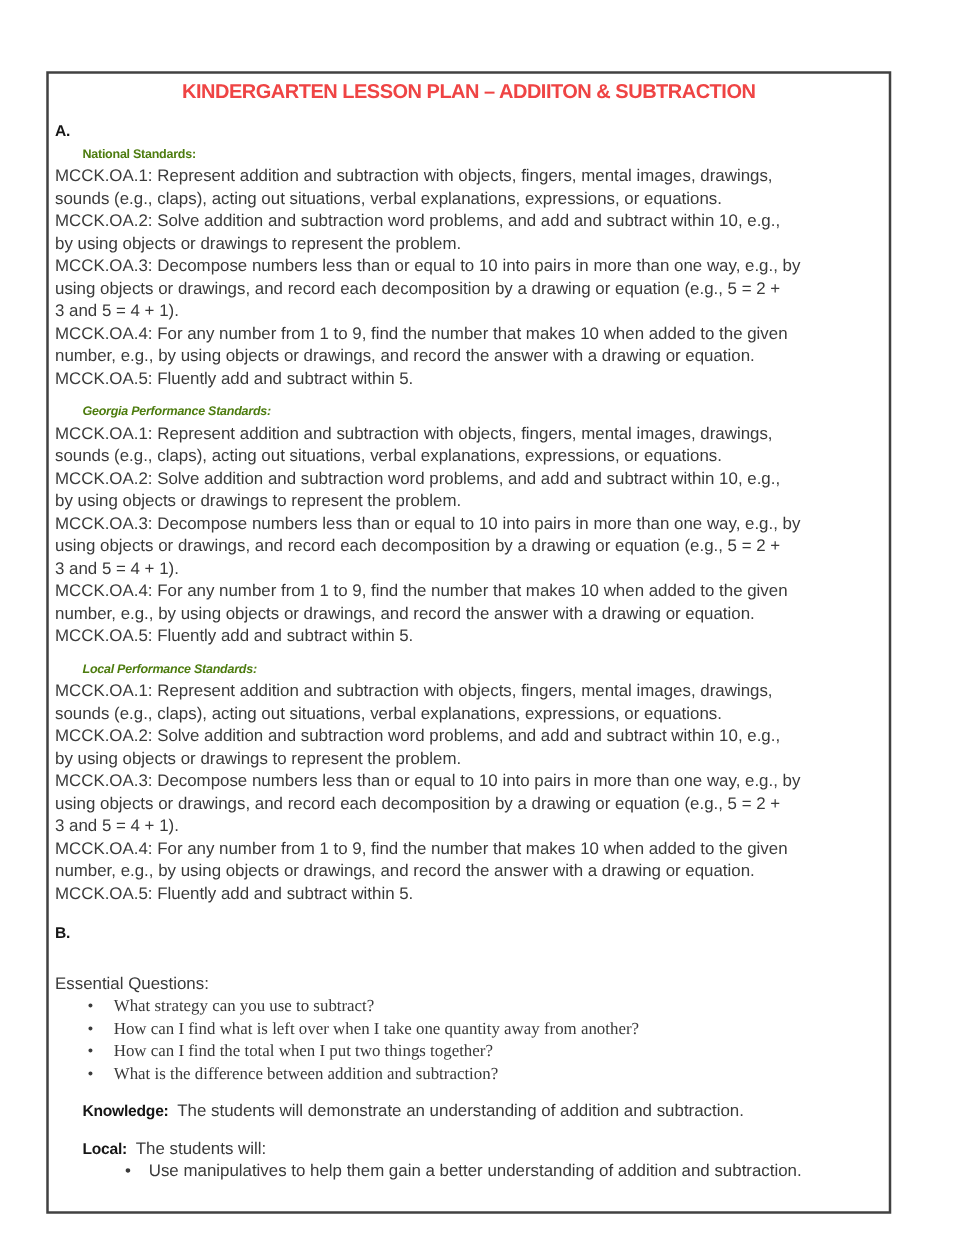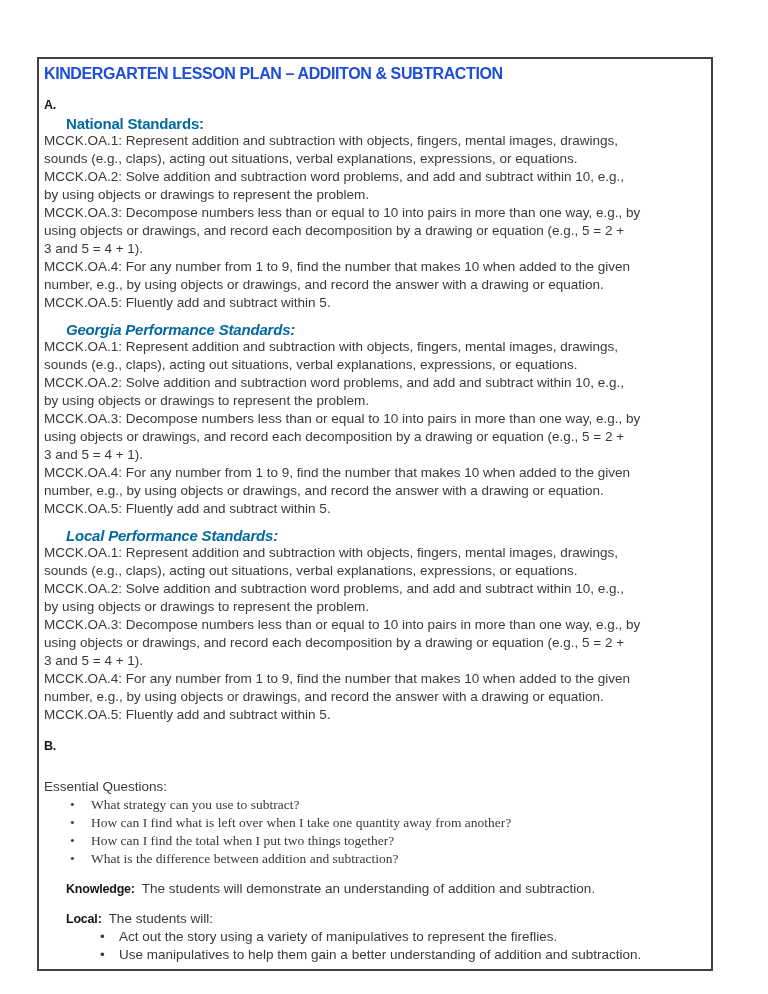--- a/index.html
+++ b/index.html
@@ -21,46 +21,46 @@
     width: 676px; height: 914px;
     border: 2px solid #414141;
     padding: 3px 5px 0 5px;
     background: #ffffff;
     color: #3a3a3a;
     font-size: 13.5px;
     line-height: 18px;
   }
   .title {
     margin: 2px 0 0 0;
-    text-align: left;
+    text-align: center;
     font-size: 16px;
     line-height: 19px;
     font-weight: bold;
     letter-spacing: -0.4px;
-    color: #1d4ed8;
+    color: #ef4444;
   }
   .sec-head {
     display: flex;
     margin-top: 15px;
     font-weight: bold;
     font-size: 12.5px;
     line-height: 15px;
     letter-spacing: -0.2px;
     color: #161616;
   }
   .sec-head .sec-letter { width: 20px; flex: none; }
   .sec-head.secb { margin-top: 15px; }
   .group-label {
     margin-top: 2px;
     padding-left: 22px;
     font-weight: bold;
-    font-size: 15px;
+    font-size: 10px;
     line-height: 17px;
     letter-spacing: -0.2px;
-    color: #0369a1;
+    color: #4d7c0f;
   }
   .group-label.gap { margin-top: 9px; font-style: italic; }
   .std {
     margin: 0;
     white-space: pre-line;
   }
   .eq-label { margin-top: 24px; }
   ul { list-style: none; margin: 0; padding: 0; }
   ul li { position: relative; line-height: 18px; }
   .eq-list li { padding-left: 47px; font-family: Liberation Serif, serif; }
@@ -143,18 +143,17 @@
     </ul>
 
     <div class="kv">
       <span class="klabel">Knowledge:</span><span>The students will demonstrate an understanding of addition and subtraction.</span>
     </div>
 
     <div class="kv">
       <span class="klabel">Local:</span><span>The students will:</span>
     </div>
     <ul class="skills-list">
-      <li>Act out the story using a variety of manipulatives to represent the fireflies.</li>
       <li>Use manipulatives to help them gain a better understanding of addition and subtraction.</li>
     </ul>
 
   </div>
 </div>
 
 </body></html>

